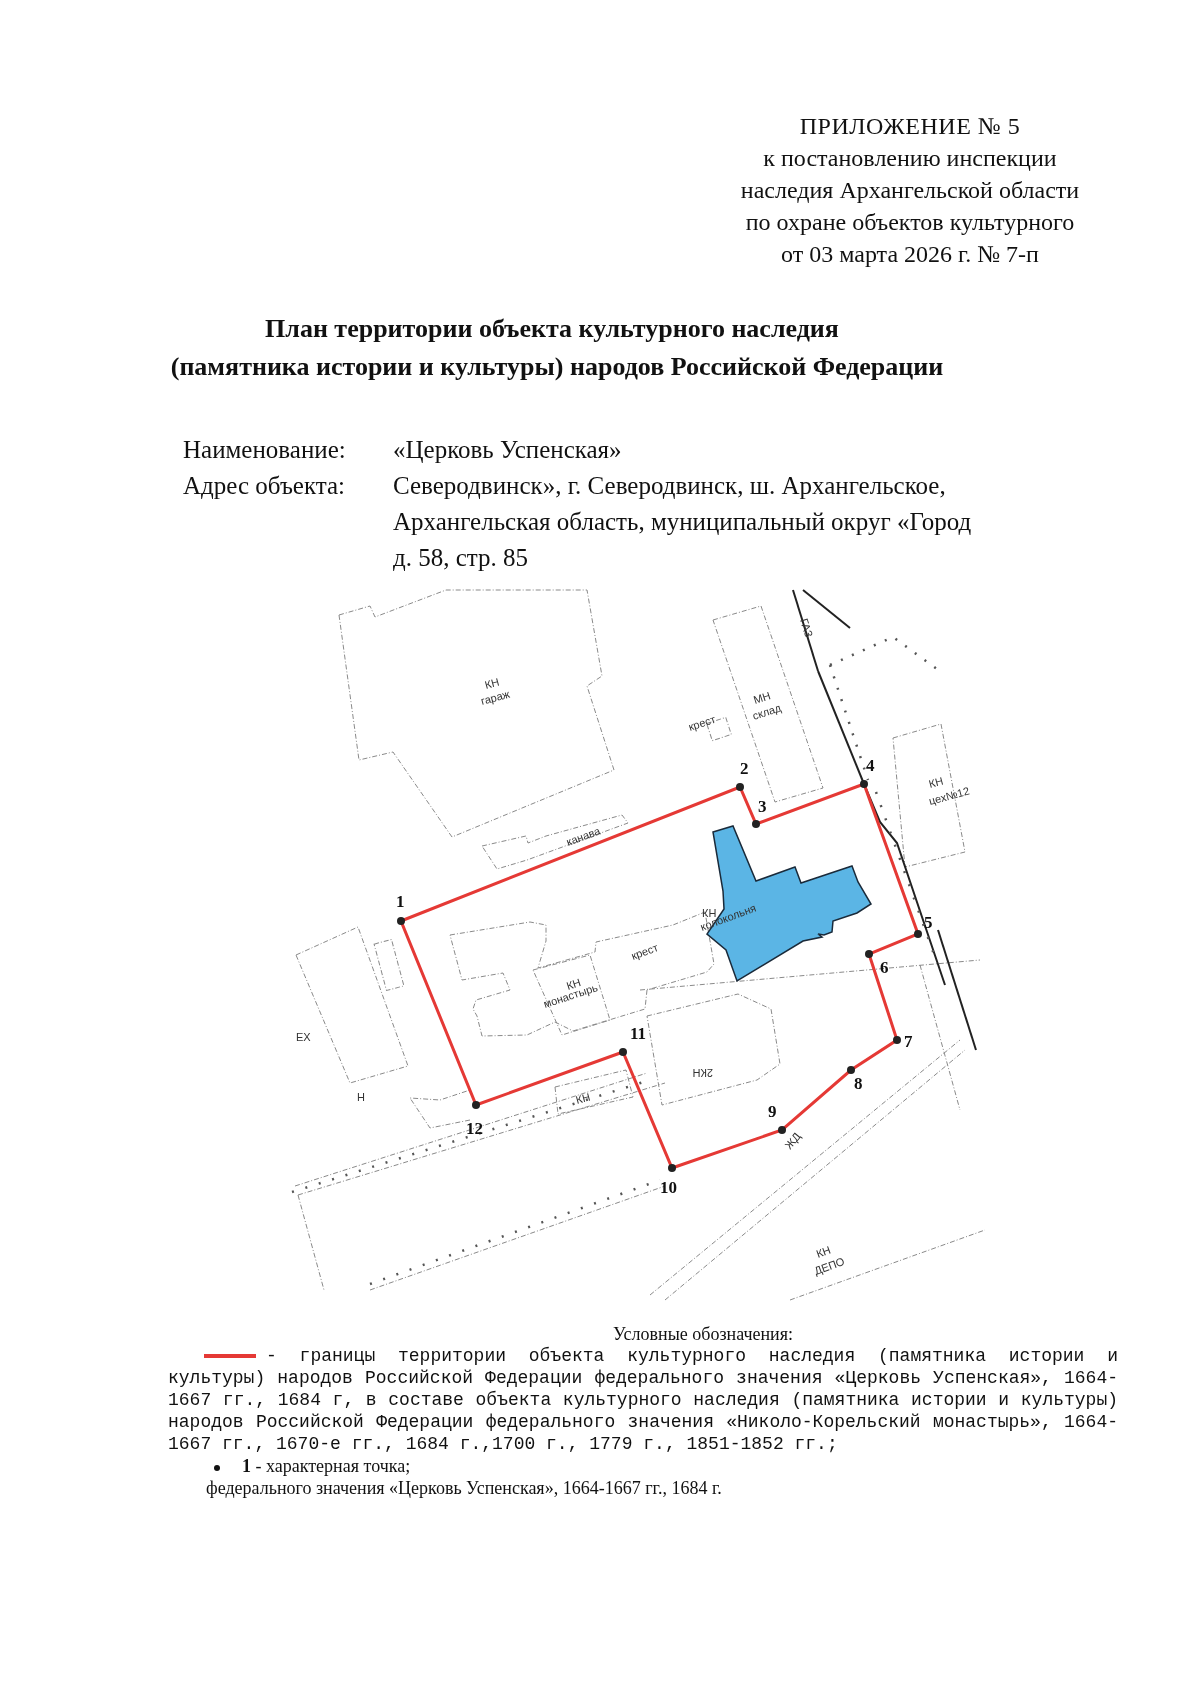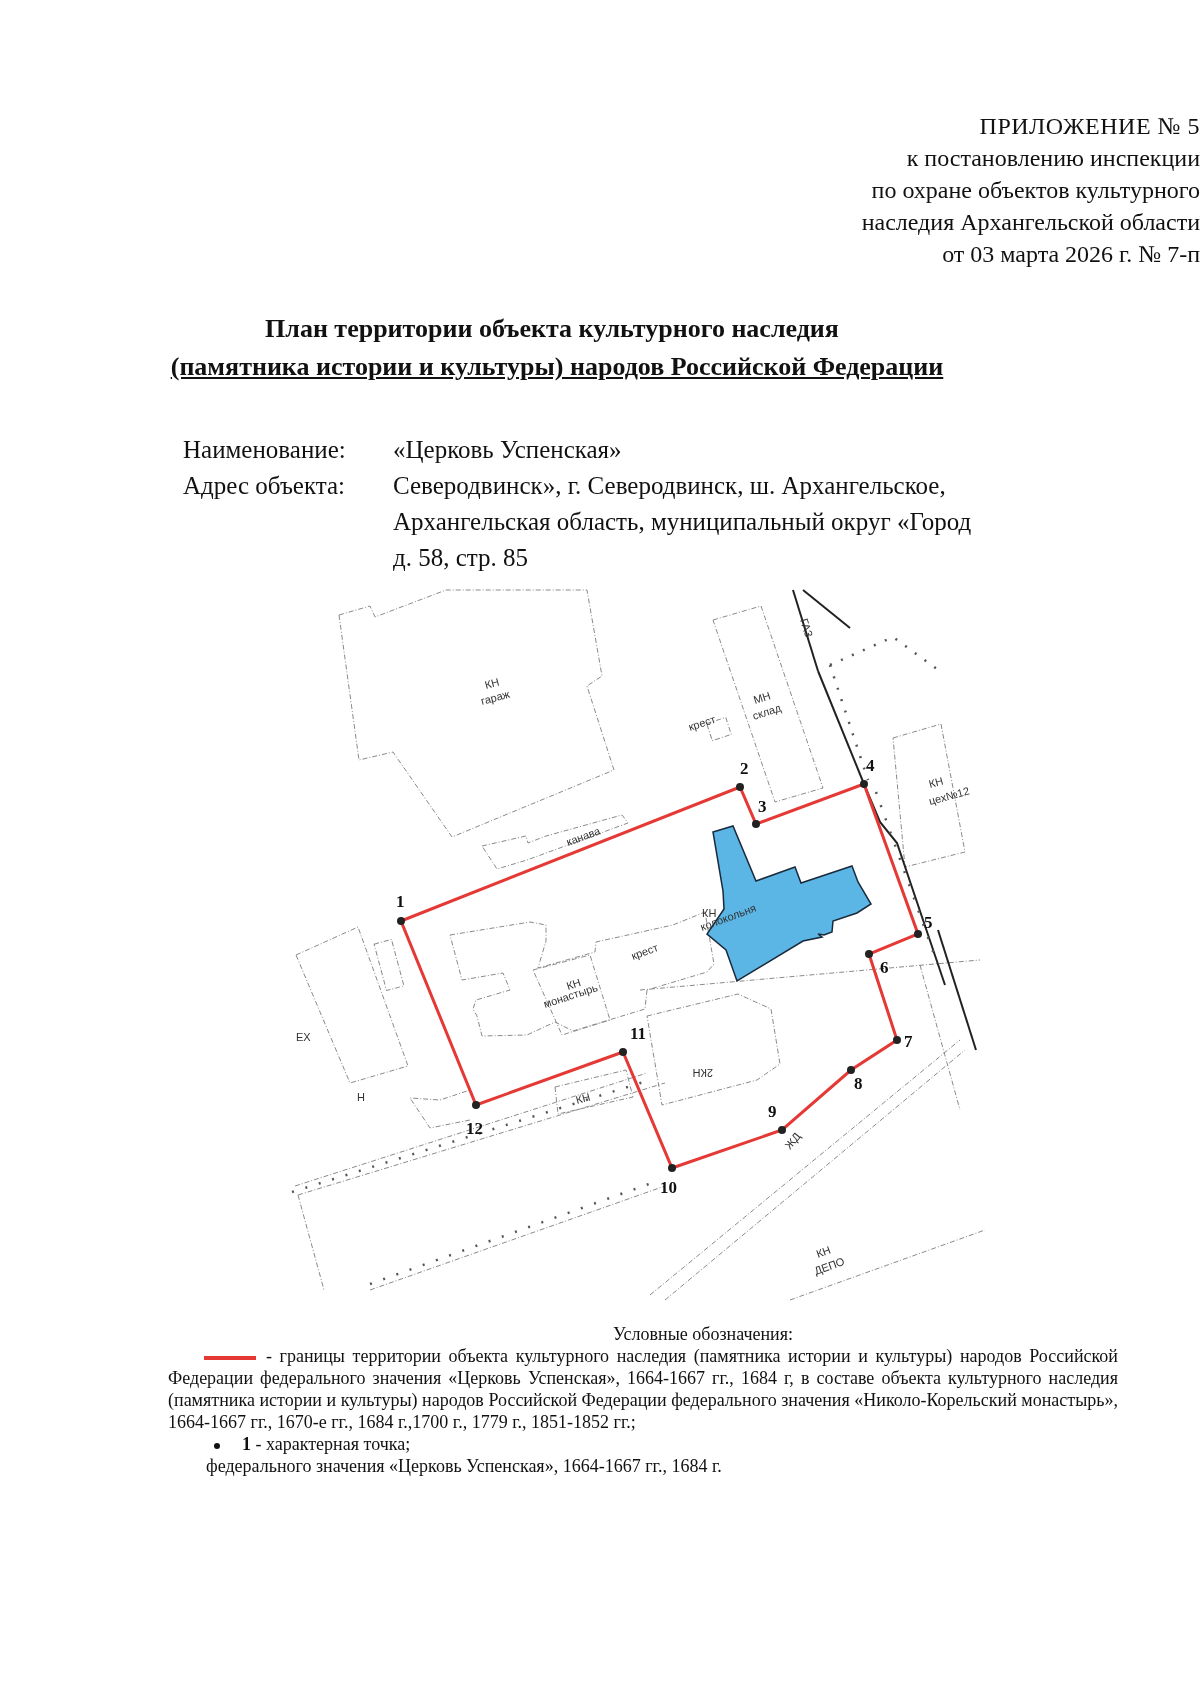--- a/index.html
+++ b/index.html
@@ -1,46 +1,46 @@
 <!DOCTYPE html>
 <html><head>
   <meta charset="utf-8">
   <style>
     html, body { margin: 0; padding: 0; background: #ffffff; }
     body { width: 1200px; height: 1696px; position: relative; overflow: hidden; font-family: "Liberation Serif", "DejaVu Serif", serif; color: #111; }
-    .appendix { position: absolute; right: 0; top: 110px; width: 580px; text-align: right; font-size: 24px; line-height: 32px; }
+    .appendix { position: absolute; right: 0; top: 110px; width: 580px; text-align: center; font-size: 24px; line-height: 32px; }
     .appendix .l1 { letter-spacing: 0.5px; }
     .plan-title { position: absolute; left: 0; top: 310px; width: 1104px; text-align: center; font-weight: bold; font-size: 26px; line-height: 38px; }
-    .plan-title .line2 { padding-left: 10px; text-decoration: underline; }
+    .plan-title .line2 { padding-left: 10px; }
     .meta { position: absolute; left: 183px; top: 432px; font-size: 25px; line-height: 36px; }
     .meta-row { display: flex; }
     .meta-label { width: 210px; flex: none; }
     .meta-value { width: 680px; }
     .meta-value.bold { font-weight: normal; }
     .map { position: absolute; left: 0; top: 0; width: 1200px; height: 1330px; pointer-events: none; }
     .legend { position: absolute; left: 168px; top: 1323px; width: 950px; font-size: 18px; line-height: 22px; }
     .legend-title { text-align: center; padding-left: 120px; }
-    .legend-item { text-align: justify; }
+    .legend-item { text-align: justify; font-family: Liberation Mono, monospace; }
     .legend-line { display: inline-block; width: 52px; height: 4px; background: #e53935; vertical-align: middle; margin-left: 36px; margin-right: 10px; }
     .legend-point { margin-left: 46px; }
     .legend-dot { display: inline-block; width: 6px; height: 6px; border-radius: 50%; background: #111; vertical-align: middle; margin-right: 22px; }
     .legend-num { font-weight: bold; }
     .legend-swatch { display: inline-block; width: 44px; height: 20px; background: #5bb5e5; border: 1.5px solid #1a2a3a; vertical-align: middle; margin-left: 36px; margin-right: 12px; }
     .legend-obj-cont { padding-left: 38px; }
     .map-label { font-family: "Liberation Sans", "DejaVu Sans", sans-serif; font-size: 11px; fill: #333; }
     .pt-label { font-family: "Liberation Serif", "DejaVu Serif", serif; font-weight: bold; font-size: 17px; fill: #111; }
   </style>
 </head>
 <body>
 
 <div class="appendix">
   <div class="l1">ПРИЛОЖЕНИЕ № 5</div>
   <div>к постановлению инспекции</div>
+  <div>наследия Архангельской области</div>
   <div>по охране объектов культурного</div>
-  <div>наследия Архангельской области</div>
   <div>от 03 марта 2026 г. № 7-п</div>
 </div>
 
 <div class="plan-title">
   <div>План территории объекта культурного наследия</div>
   <div class="line2">(памятника истории и культуры) народов Российской Федерации</div>
 </div>
 
 <div class="meta">
   <div class="meta-row">

